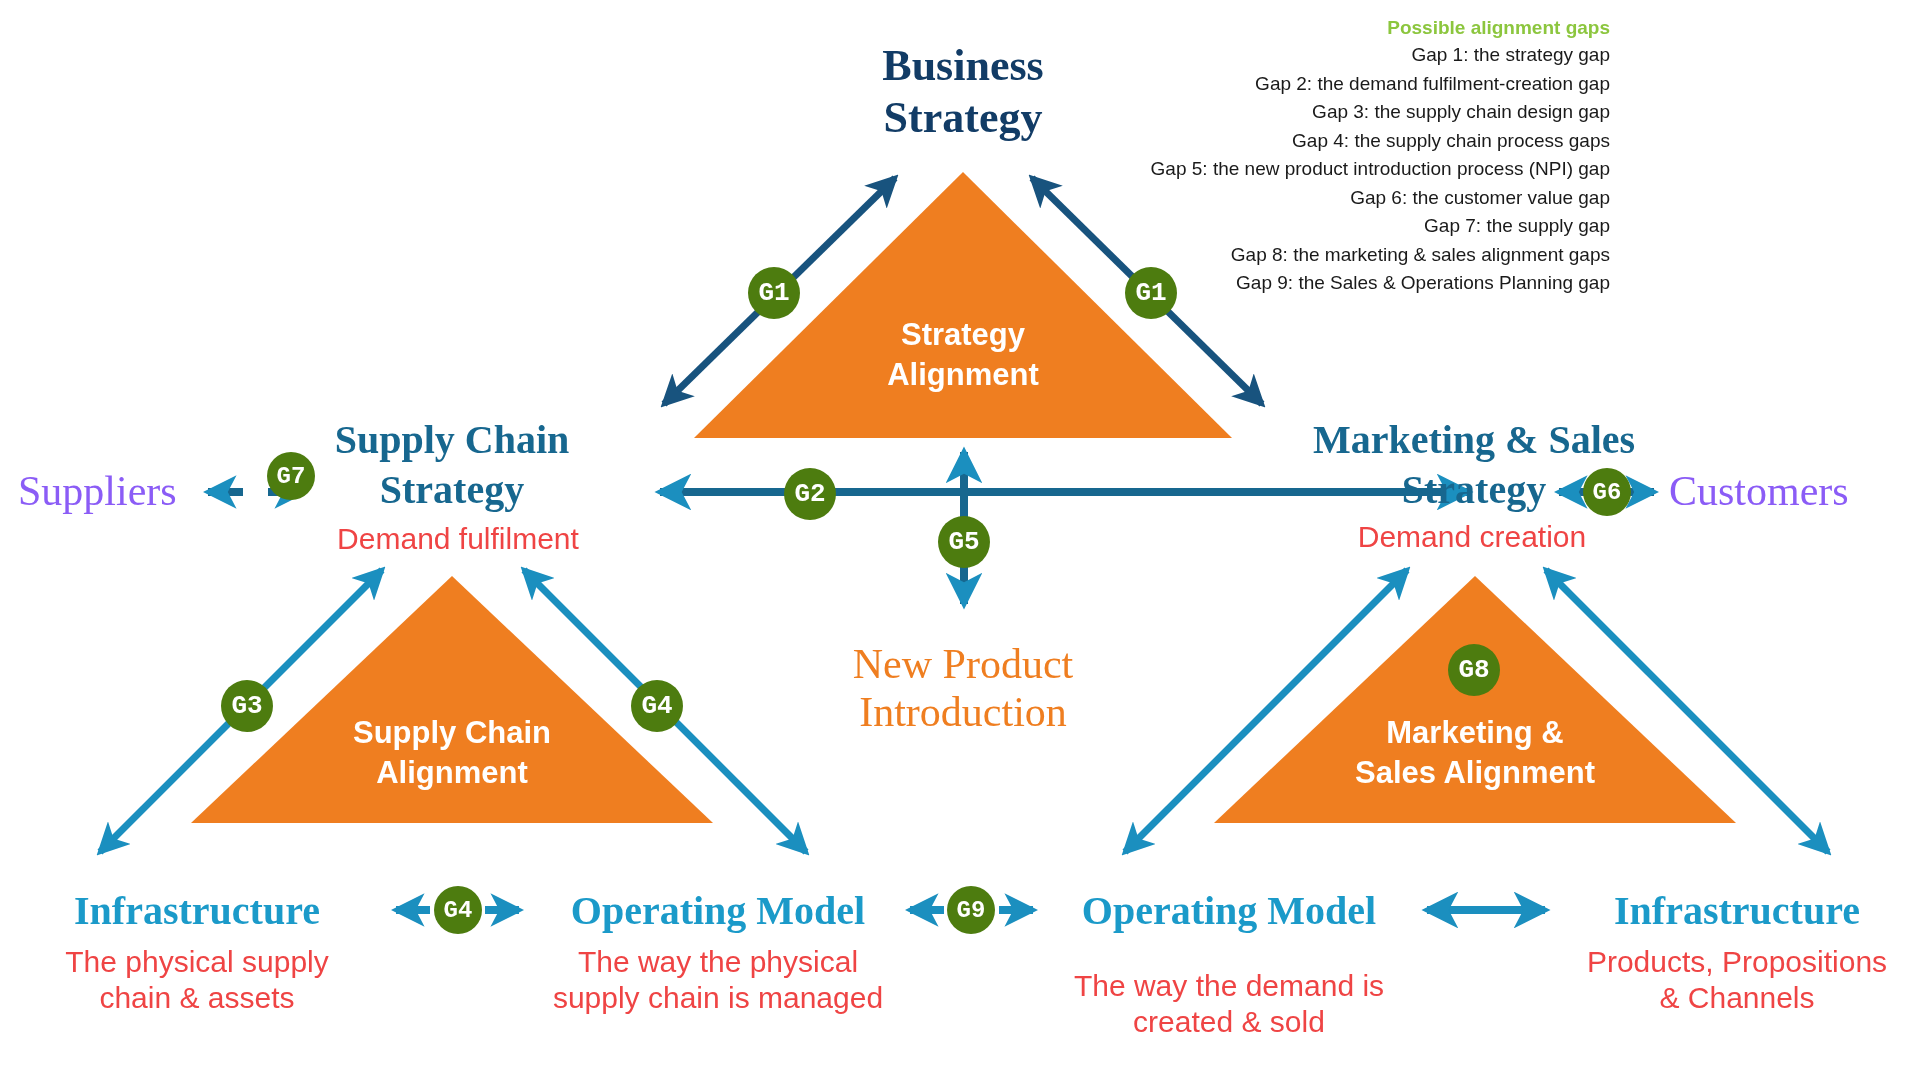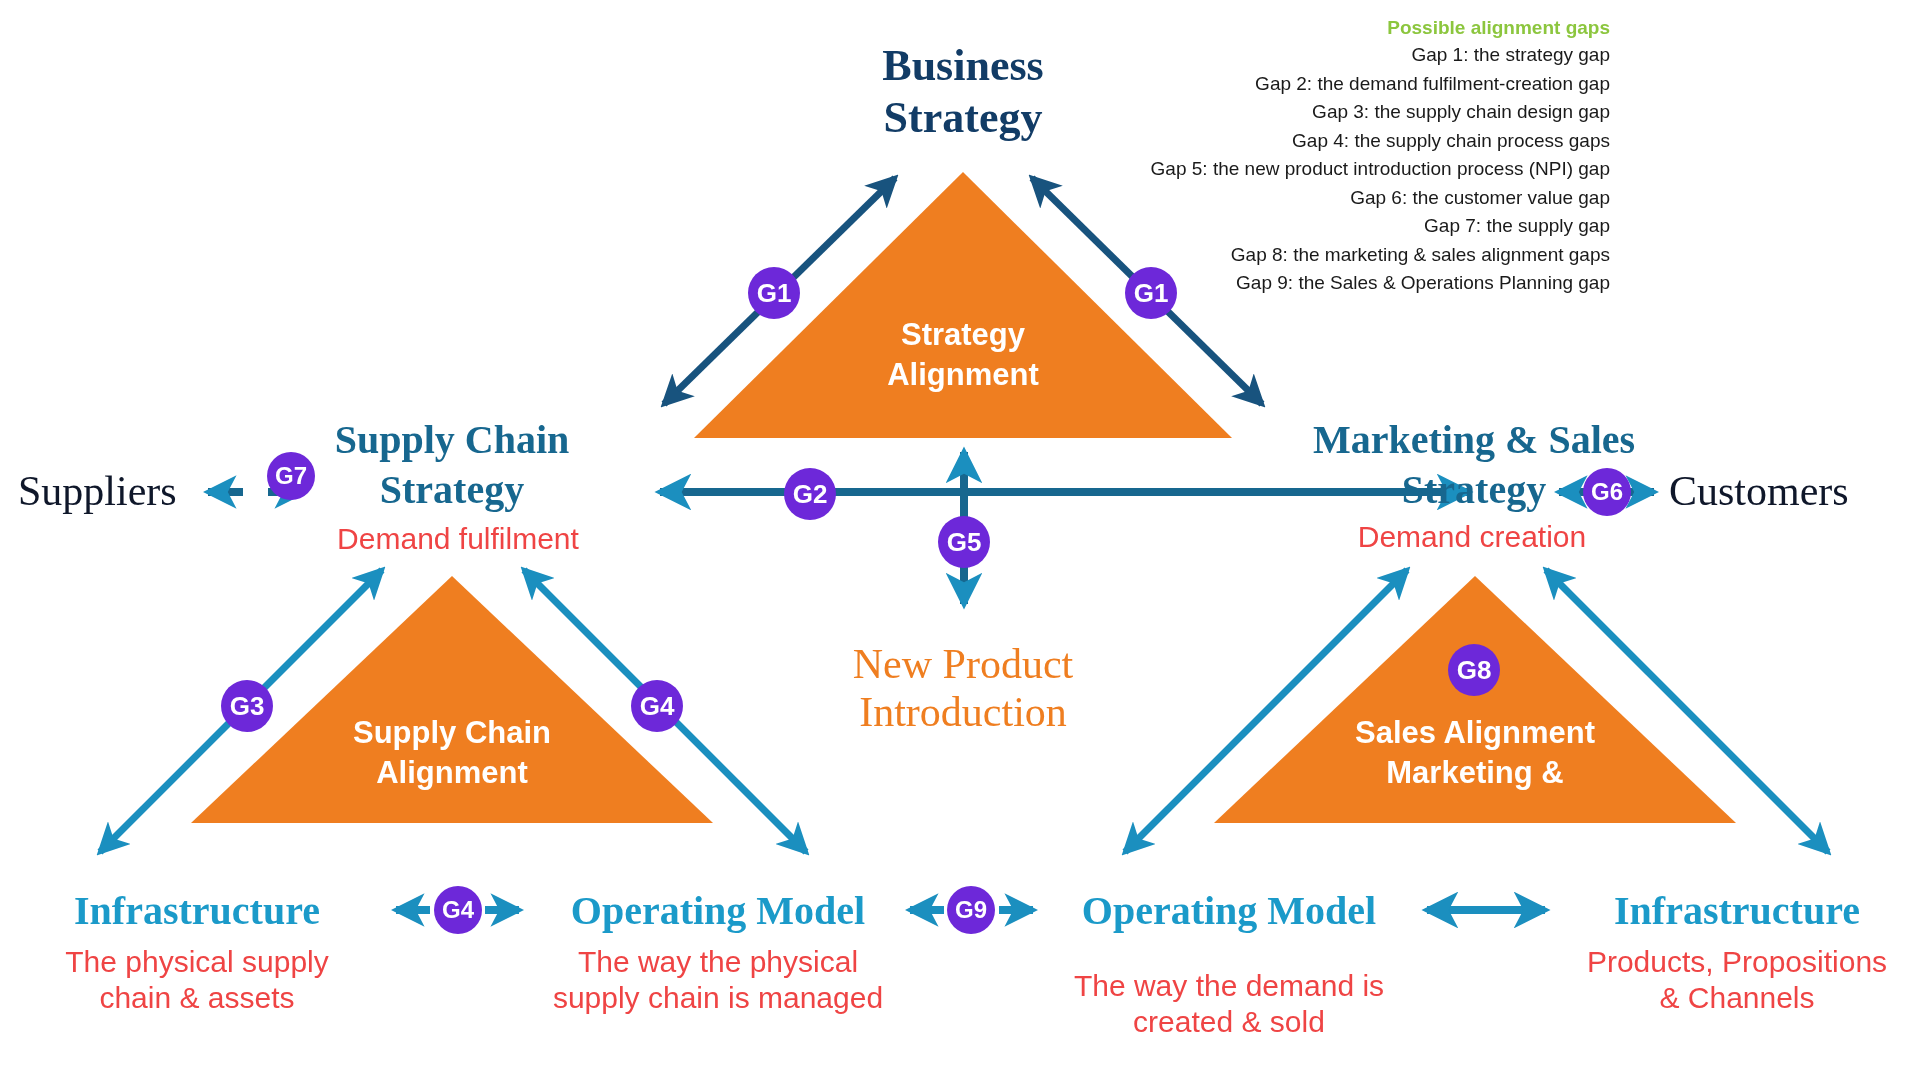--- a/index.html
+++ b/index.html
@@ -10,38 +10,38 @@
   
   .txt{position:absolute;white-space:nowrap;}
   .ctr{transform:translateX(-50%);text-align:center;}
 
   .navy-title{font-family:"Liberation Serif",serif;font-weight:bold;color:#123c66;
               font-size:44px;line-height:52px;}
   .teal-title{font-family:"Liberation Serif",serif;font-weight:bold;color:#17678f;
               font-size:40px;line-height:50px;}
   .cyan-title{font-family:"Liberation Serif",serif;font-weight:bold;color:#1b9ac9;
               font-size:40px;line-height:46px;}
-  .orange-serif{font-family:"Liberation Serif",serif;font-weight:normal;color:#0f172a;
+  .orange-serif{font-family:"Liberation Serif",serif;font-weight:normal;color:#8b5cf6;
               font-size:42px;line-height:46px;}
   .orange-serif-big{font-family:"Liberation Serif",serif;font-weight:normal;color:#ef7e20;
               font-size:42px;line-height:48px;text-align:center;}
   .sub{font-family:"Liberation Sans",sans-serif;color:#ef4444;font-size:30px;line-height:36px;}
   .tri-label{font-family:"Liberation Sans",sans-serif;font-weight:bold;color:#ffffff;
              font-size:31px;line-height:40px;text-align:center;}
 
   
   #legend{position:absolute;right:18px;top:14px;text-align:right;}
   #legend .lg-title{font-family:"Liberation Sans",sans-serif;font-weight:bold;
      color:#8cc63e;font-size:19px;line-height:27px;}
   #legend .lg-item{font-family:"Liberation Sans",sans-serif;color:#1a1a1a;
      font-size:19px;line-height:28.5px;}
 
   
-  .badge{position:absolute;border-radius:50%;background:#6d28d9;color:#fff;
-     font-family:Liberation Sans, sans-serif;font-weight:bold;
+  .badge{position:absolute;border-radius:50%;background:#4d7c0f;color:#fff;
+     font-family:Liberation Mono, monospace;font-weight:bold;
      display:flex;align-items:center;justify-content:center;
      transform:translate(-50%,-50%);}
   .b-lg{width:52px;height:52px;font-size:26px;}
   .b-md{width:48px;height:48px;font-size:24px;}
 </style>
 </head>
 <body>
 
 <div id="stage">
 
@@ -131,22 +131,22 @@
     <div>New Product</div>
     <div>Introduction</div>
   </div>
 
   <div class="txt ctr tri-label" style="left:452px;top:713px;">
     <div>Supply Chain</div>
     <div>Alignment</div>
   </div>
 
   <div class="txt ctr tri-label" style="left:1475px;top:713px;">
+    <div>Marketing &amp;</div>
     <div>Sales Alignment</div>
-    <div>Marketing &amp;</div>
   </div>
 
   <div class="txt ctr cyan-title" style="left:197px;top:888px;">Infrastructure</div>
   <div class="txt ctr sub" style="left:197px;top:944px;">
     <div>The physical supply</div>
     <div>chain &amp; assets</div>
   </div>
 
   <div class="txt ctr cyan-title" style="left:718px;top:888px;">Operating Model</div>
   <div class="txt ctr sub" style="left:718px;top:944px;">

